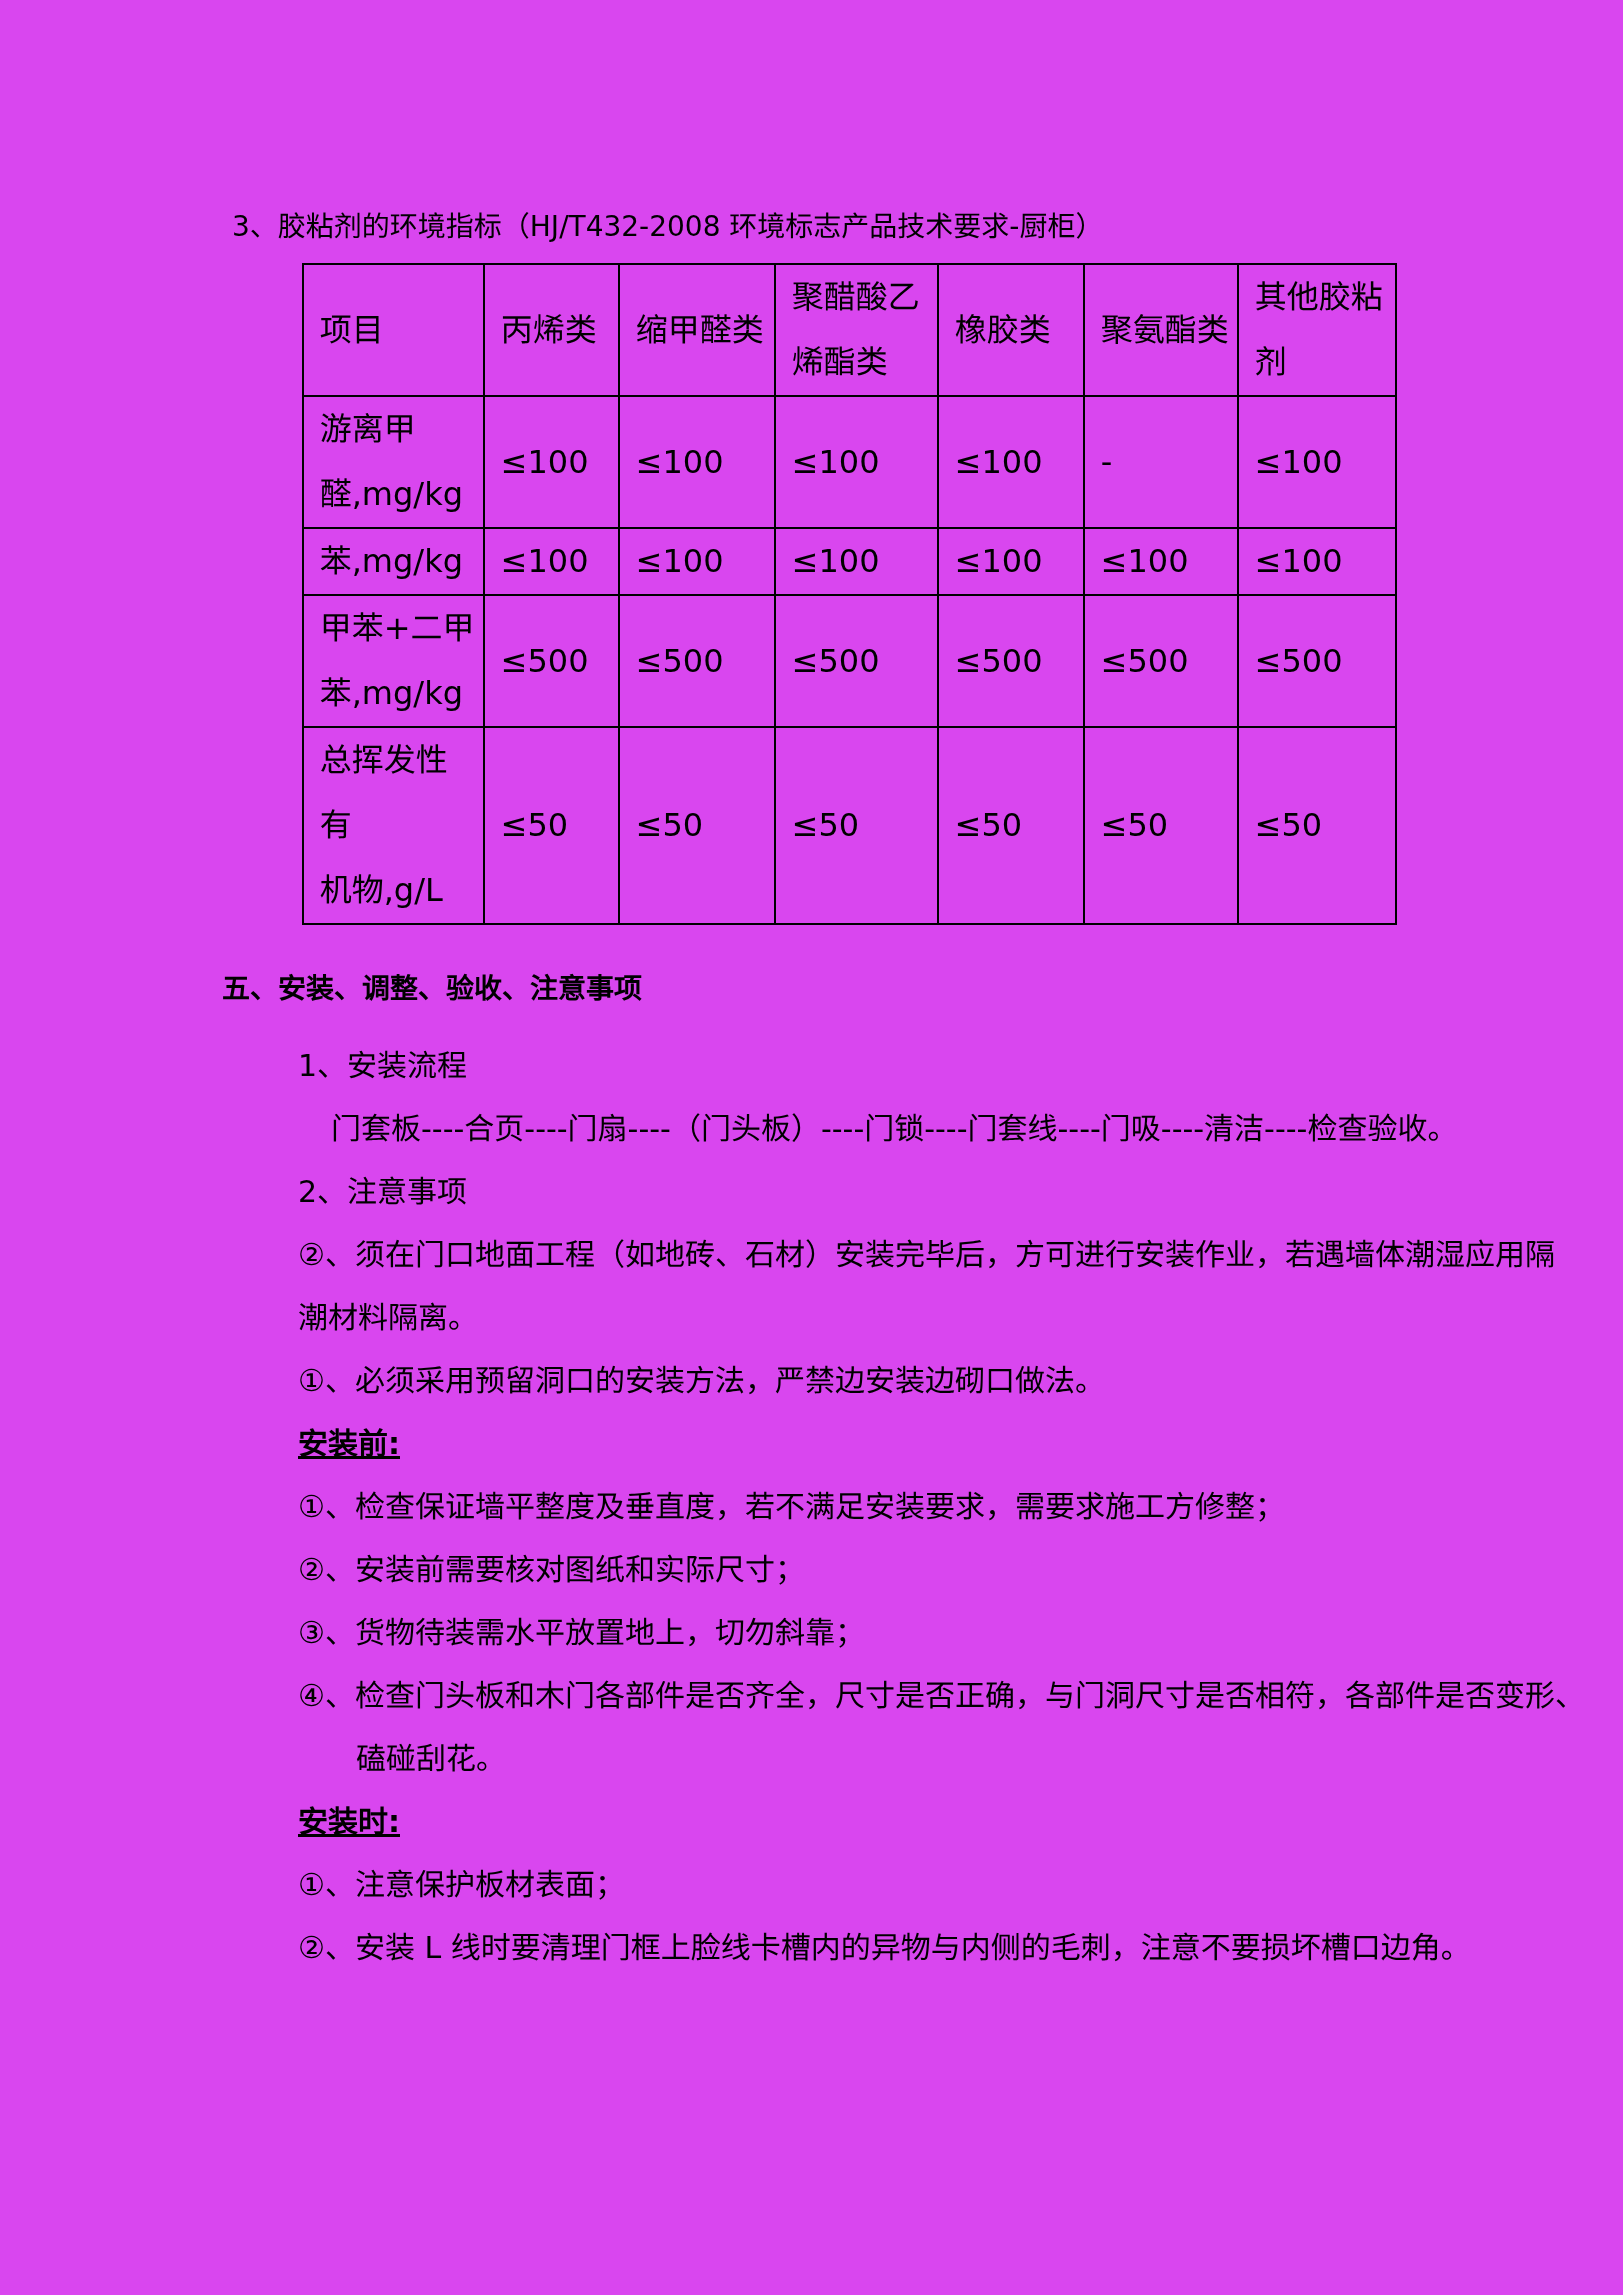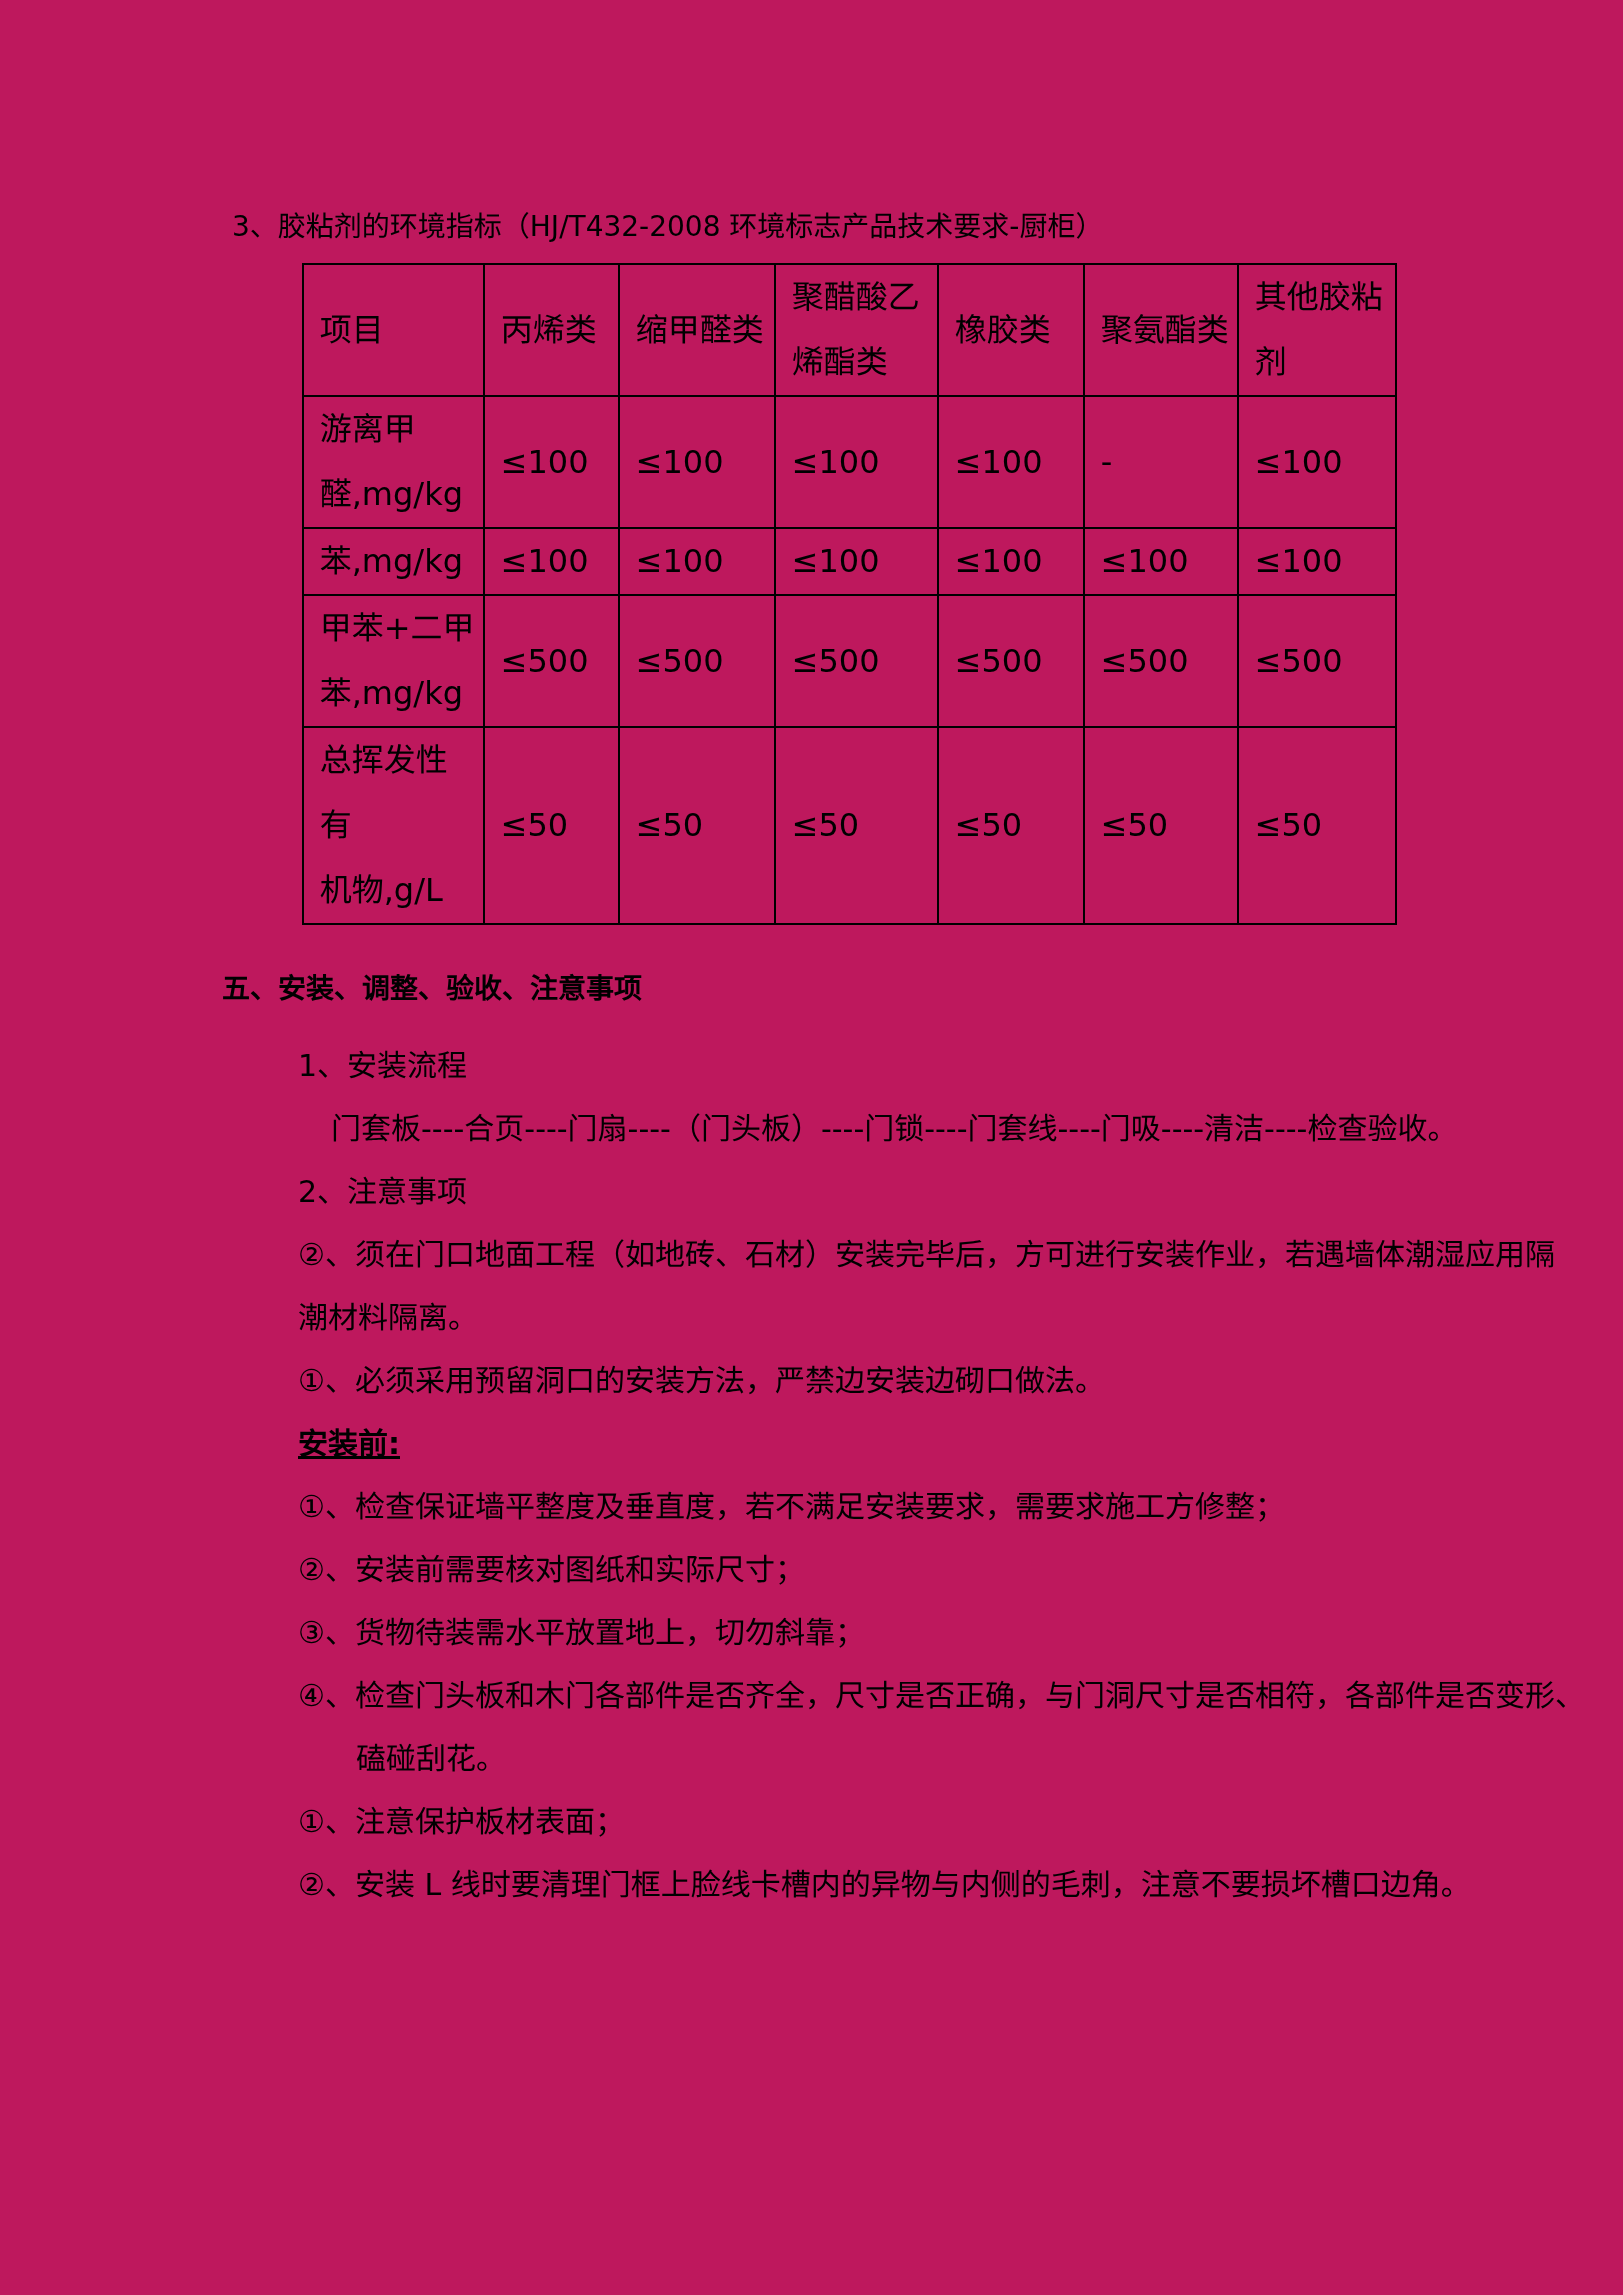--- a/index.html
+++ b/index.html
@@ -5,21 +5,21 @@
   * { margin:0; padding:0; box-sizing:border-box; }
   html,body { background:#ffffff; }
   body {
     width:1623px; height:2295px;
     font-family:"DejaVu Sans","Liberation Sans",sans-serif;
     color:#000000;
   }
   .page {
     position:relative;
     width:1623px; height:2295px;
-    background:#be185d;
+    background:#d946ef;
     overflow:hidden;
   }
   
   .doc-title {
     padding-top:208px;
     margin-left:232px;
     font-size:28px;
     line-height:38px;
     font-weight:normal;
     white-space:pre;
@@ -140,18 +140,19 @@
     <p>2、注意事项</p>
     <p>②、须在门口地面工程（如地砖、石材）安装完毕后，方可进行安装作业，若遇墙体潮湿应用隔
 潮材料隔离。</p>
     <p>①、必须采用预留洞口的安装方法，严禁边安装边砌口做法。</p>
     <p class="bold">安装前:</p>
     <p>①、检查保证墙平整度及垂直度，若不满足安装要求，需要求施工方修整；</p>
     <p>②、安装前需要核对图纸和实际尺寸；</p>
     <p>③、货物待装需水平放置地上，切勿斜靠；</p>
     <p class="hanging">④、检查门头板和木门各部件是否齐全，尺寸是否正确，与门洞尺寸是否相符，各部件是否变形、
 磕碰刮花。</p>
+    <p class="bold">安装时:</p>
     <p>①、注意保护板材表面；</p>
     <p>②、安装 L 线时要清理门框上脸线卡槽内的异物与内侧的毛刺，注意不要损坏槽口边角。</p>
   </div>
 
 </div>
 
 
 </body></html>

